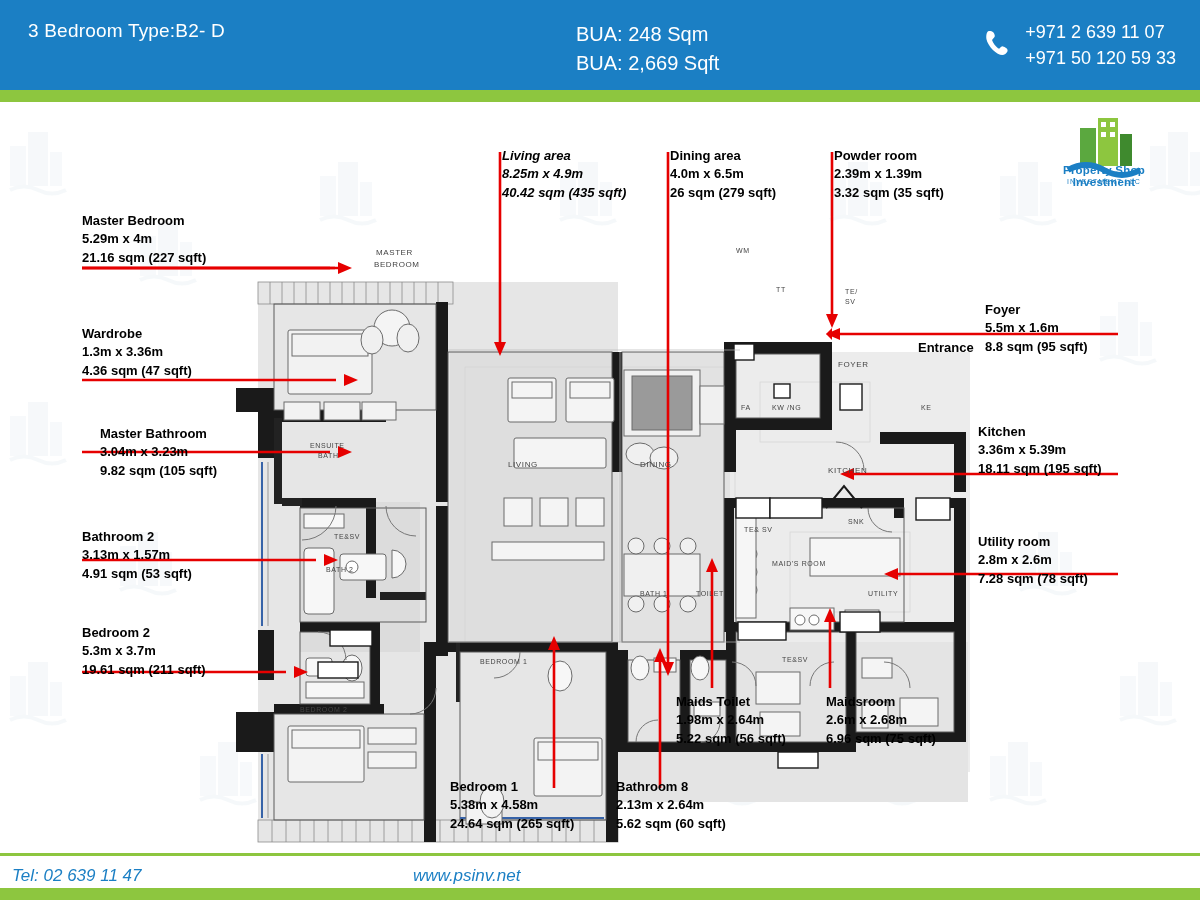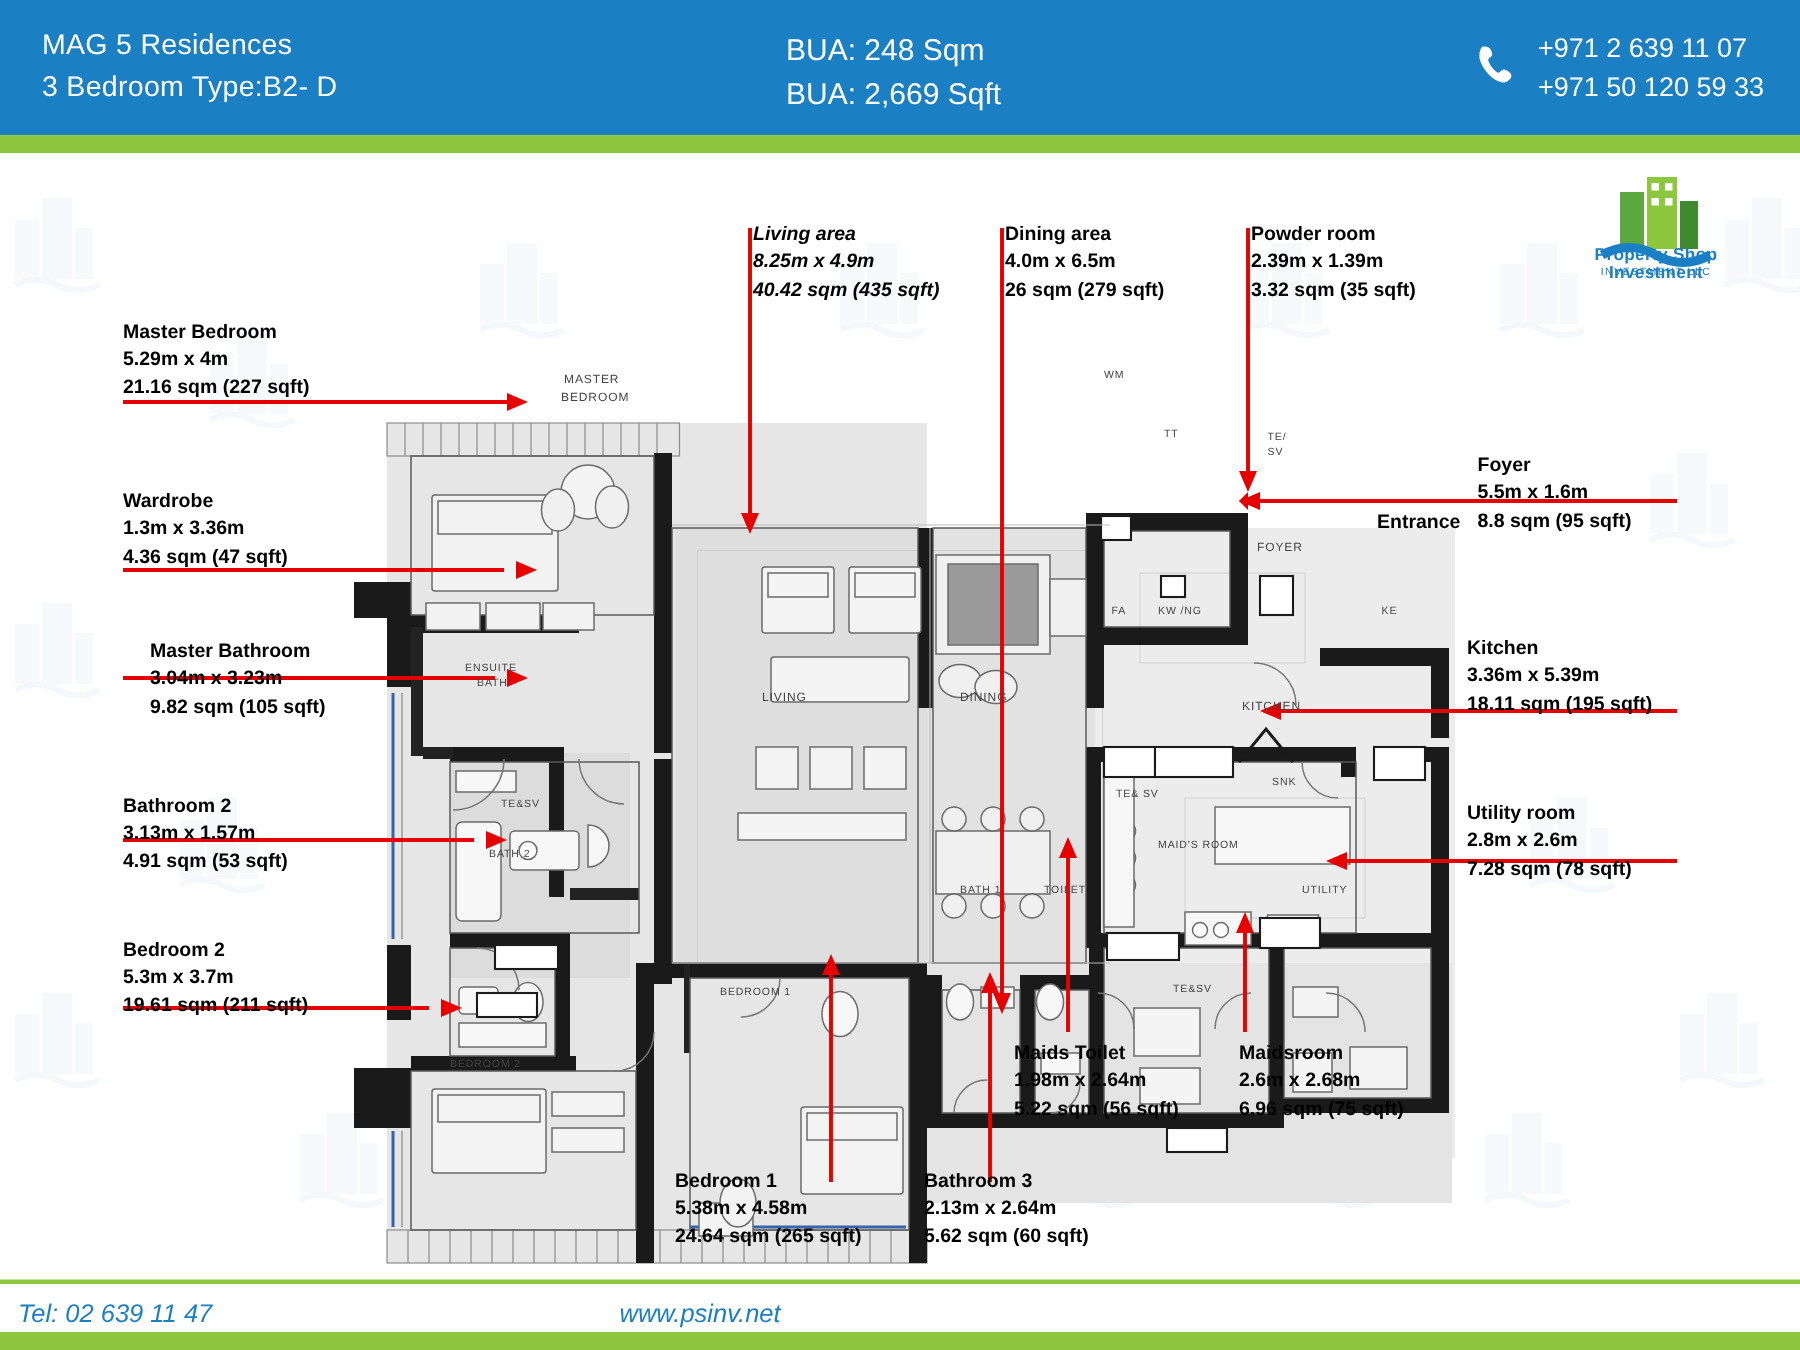--- a/index.html
+++ b/index.html
@@ -35,21 +35,21 @@
     position: absolute;
     left: 28px; top: 17px;
     line-height: 1.45;
   }
   #title-block div {
     font-size: 19px;
     letter-spacing: .2px;
   }
   #bua-block {
     position: absolute;
-    left: 524px; top: 20px;
+    left: 576px; top: 20px;
     line-height: 1.45;
   }
   #bua-block div {
     font-size: 20px;
   }
   #phone-block {
     position: absolute;
     right: 24px; top: 19px;
     text-align: left;
     line-height: 1.45;
@@ -161,21 +161,20 @@
     letter-spacing: .6px;
     white-space: nowrap;
   }
   .roomtag.big { font-size: 8px; }
 </style>
 </head>
 <body>
 
 <div id="header">
   <div id="title-block">
-    <div>MAG 5 Residences</div>
     <div>3 Bedroom Type:B2- D</div>
   </div>
 
   <div id="bua-block">
     <div>BUA: 248 Sqm</div>
     <div>BUA: 2,669 Sqft</div>
   </div>
 
   <svg id="phone-icon" viewBox="0 0 26 30">
     <path d="M5 2c2 0 3.4.4 4.2 1.3.9 1 1.6 2.6 1.6 3.8 0 1.1-1.1 2-2 2.8-.6.5-.8 1.1-.5 1.9 1 2.6 3.2 5.6 5.7 7.4.7.5 1.4.4 2-.2.8-.8 1.8-1.8 2.9-1.6 1.3.2 3 1.2 3.9 2.2.8.9 1 2 .6 2.9-.8 1.8-3 3.5-5.1 3.5-2.6 0-6.3-1.9-9.4-5C5.8 17.9 3 13.4 2.4 10 2 7.3 2.4 4.6 3.4 3.1 3.8 2.4 4.3 2 5 2z" fill="#ffffff"></path>
@@ -650,21 +649,21 @@
   <span class="ln">6.96 sqm (75 sqft)</span>
 </div>
 
 <div class="callout" style="left:450px; top:778px;">
   <span class="ln">Bedroom 1</span>
   <span class="ln">5.38m x 4.58m</span>
   <span class="ln">24.64 sqm (265 sqft)</span>
 </div>
 
 <div class="callout" style="left:616px; top:778px;">
-  <span class="ln">Bathroom 3</span>
+  <span class="ln">Bathroom 8</span>
   <span class="ln">2.13m x 2.64m</span>
   <span class="ln">5.62 sqm (60 sqft)</span>
 </div>
 
 <div class="plainlabel" style="left:918px; top:340px;">Entrance</div>
 
 <div id="footer">
   <div id="footer-tel">Tel: 02 639 11 47</div>
   <div id="footer-web">www.psinv.net</div>
   <div id="footer-bar"></div>

